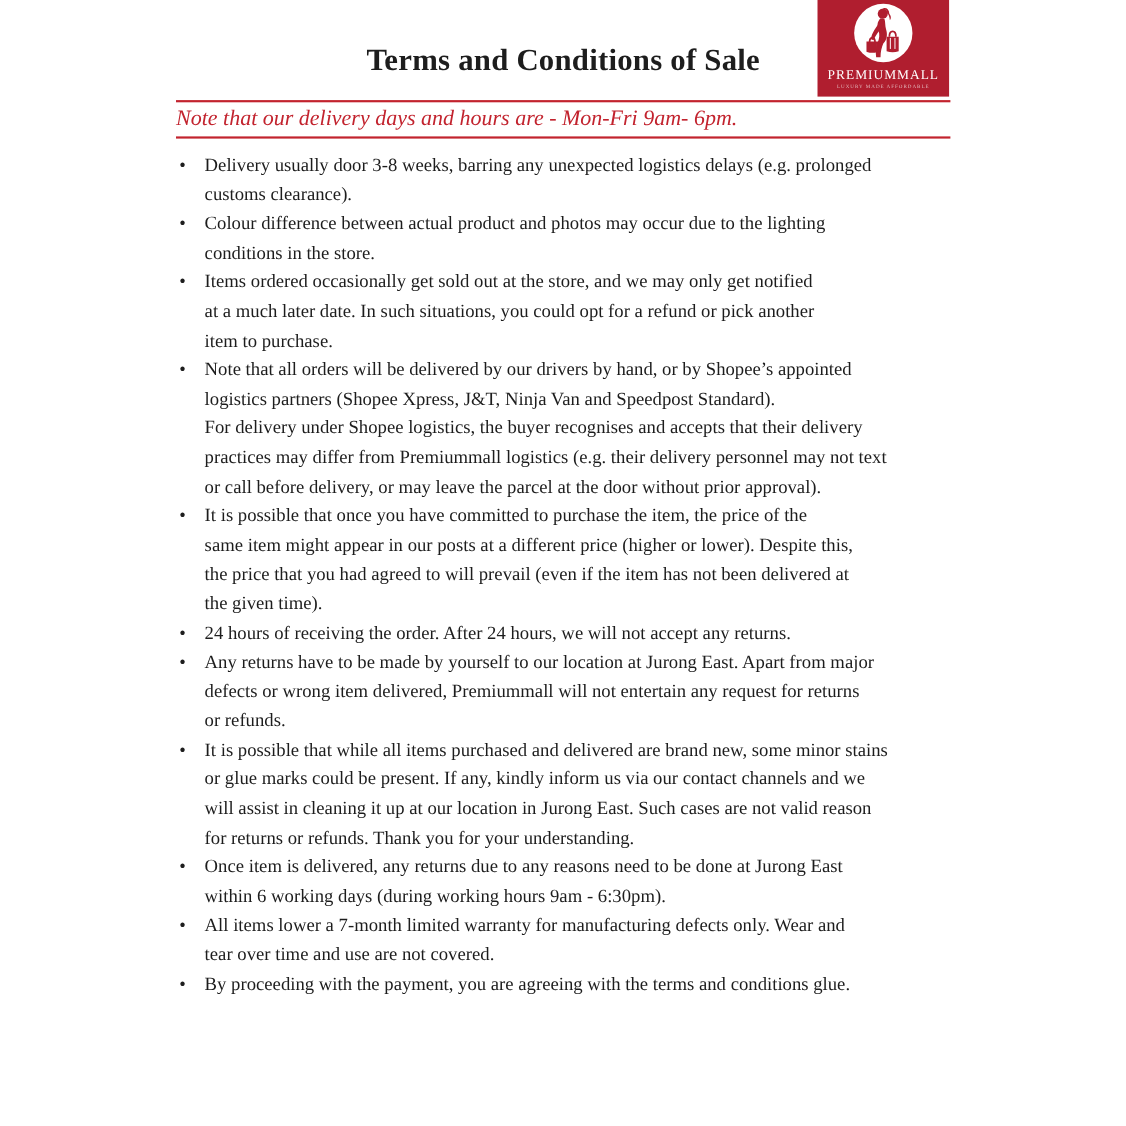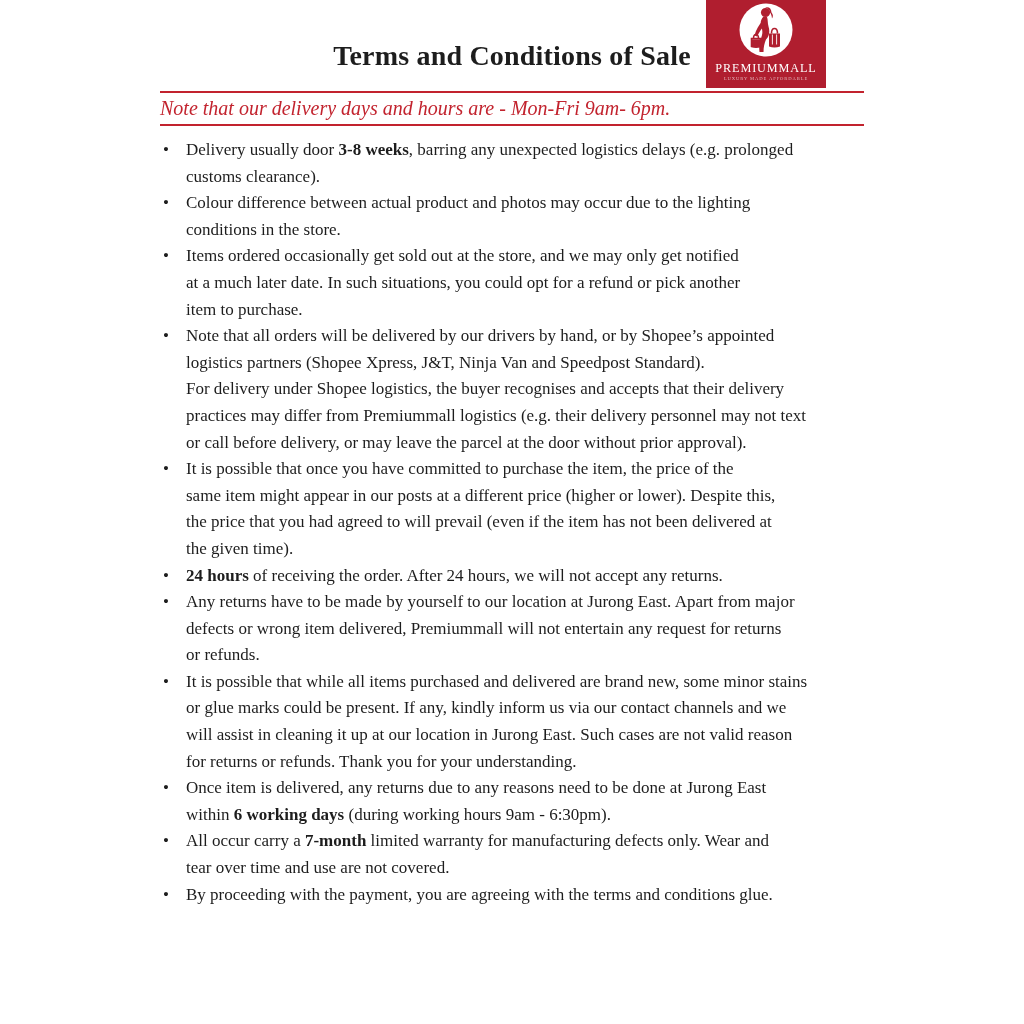--- a/index.html
+++ b/index.html
@@ -14,21 +14,21 @@
     background: #ffffff;
     font-family: "Liberation Serif", "DejaVu Serif", serif;
     color: var(--text-color);
     overflow: hidden;
   }
   .page { position: relative; width: 1024px; height: 1024px; }
 
   
   .logo {
     position: absolute;
-    left: 706px; top: 0;
+    left: 743px; top: 0;
     width: 120px; height: 88px;
   }
   .logo svg { display: block; width: 120px; height: 88px; }
 
   
   .title {
     padding-top: 40px;
     text-align: center;
     font-size: 28px;
     font-weight: bold;
@@ -66,21 +66,21 @@
     line-height: 26.6px;
     text-align: left;
     padding-left: 3px;
   }
   .term-text {
     width: 715px;
     font-size: 17px;
     line-height: 26.6px;
     white-space: pre-line;
   }
-  .term-text .b { font-weight: bold; margin-top: 48px; }
+  .term-text .b { font-weight: normal; margin-top: 48px; }
 </style>
 </head>
 <body>
 
 <div class="page">
 
   <div class="logo">
     <svg viewBox="0 0 120 88" xmlns="http://www.w3.org/2000/svg">
       <rect x="0" y="0" width="120" height="88" fill="#B01E2F"></rect>
       <circle cx="60" cy="30" r="26.5" fill="#ffffff"></circle>
@@ -163,21 +163,21 @@
 will assist in cleaning it up at our location in Jurong East. Such cases are not valid reason
 for returns or refunds. Thank you for your understanding.</span></div>
       </div>
       <div class="term">
         <span class="bullet">•</span>
         <div class="term-text"><span>Once item is delivered, any returns due to any reasons need to be done at Jurong East
 within </span><span class="b">6 working days</span><span> (during working hours 9am - 6:30pm).</span></div>
       </div>
       <div class="term">
         <span class="bullet">•</span>
-        <div class="term-text"><span>All occur carry a </span><span class="b">7-month</span><span> limited warranty for manufacturing defects only. Wear and
+        <div class="term-text"><span>All items lower a </span><span class="b">7-month</span><span> limited warranty for manufacturing defects only. Wear and
 tear over time and use are not covered.</span></div>
       </div>
       <div class="term">
         <span class="bullet">•</span>
         <div class="term-text"><span>By proceeding with the payment, you are agreeing with the terms and conditions glue.</span></div>
       </div>
     </div>
 
 </div>
 

